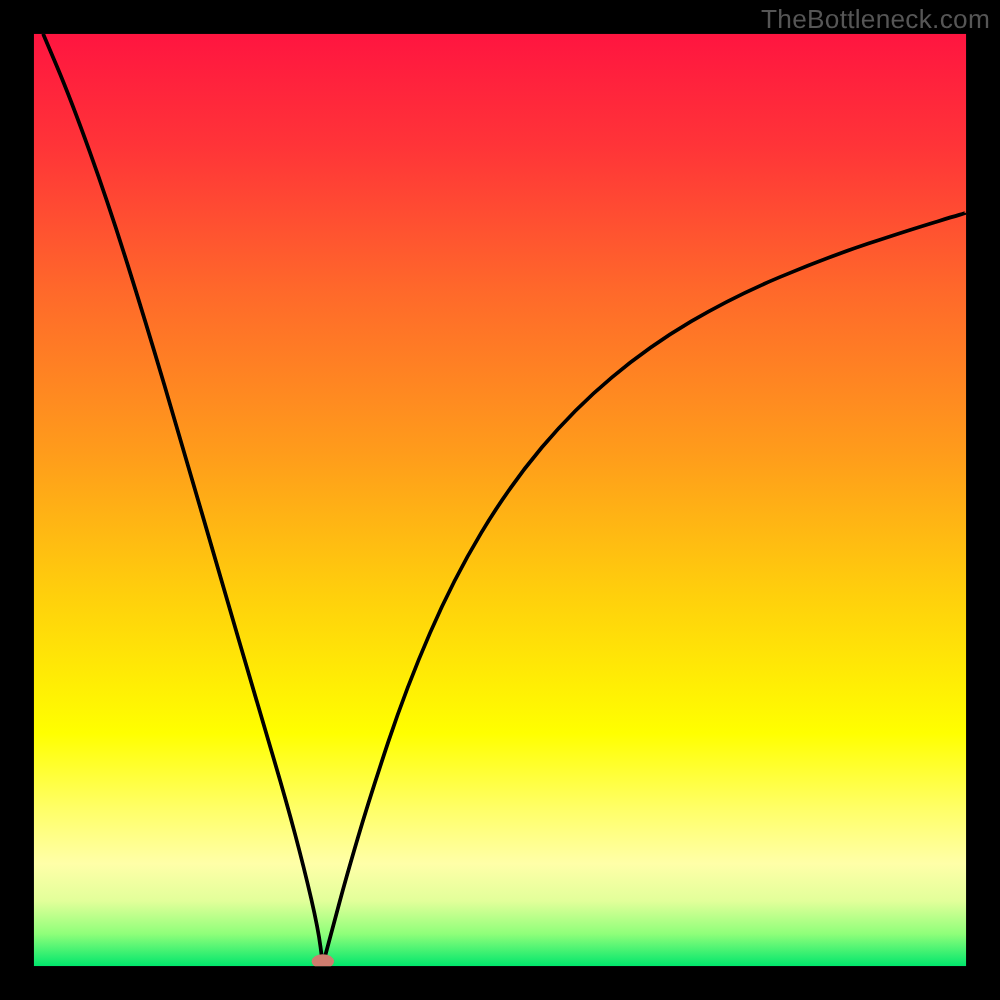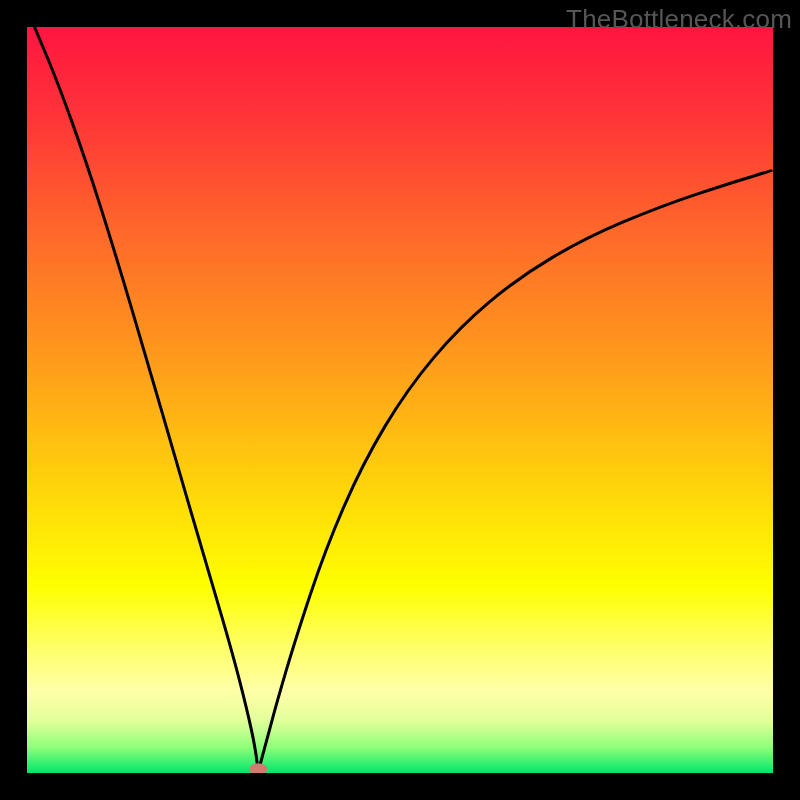--- a/index.html
+++ b/index.html
@@ -15,21 +15,21 @@
     position: relative;
     width: 800px;
     height: 800px;
     background: #000000;
   }
   .attribution {
     position: absolute;
     top: 4px;
     right: 8px;
     color: #565656;
-    font-size: 26px;
+    font-size: 21px;
     font-weight: 500;
     z-index: 10;
     letter-spacing: 0.2px;
   }
   .plot-wrap {
     position: absolute;
     left: 27px;
     top: 27px;
     width: 746px;
     height: 746px;

